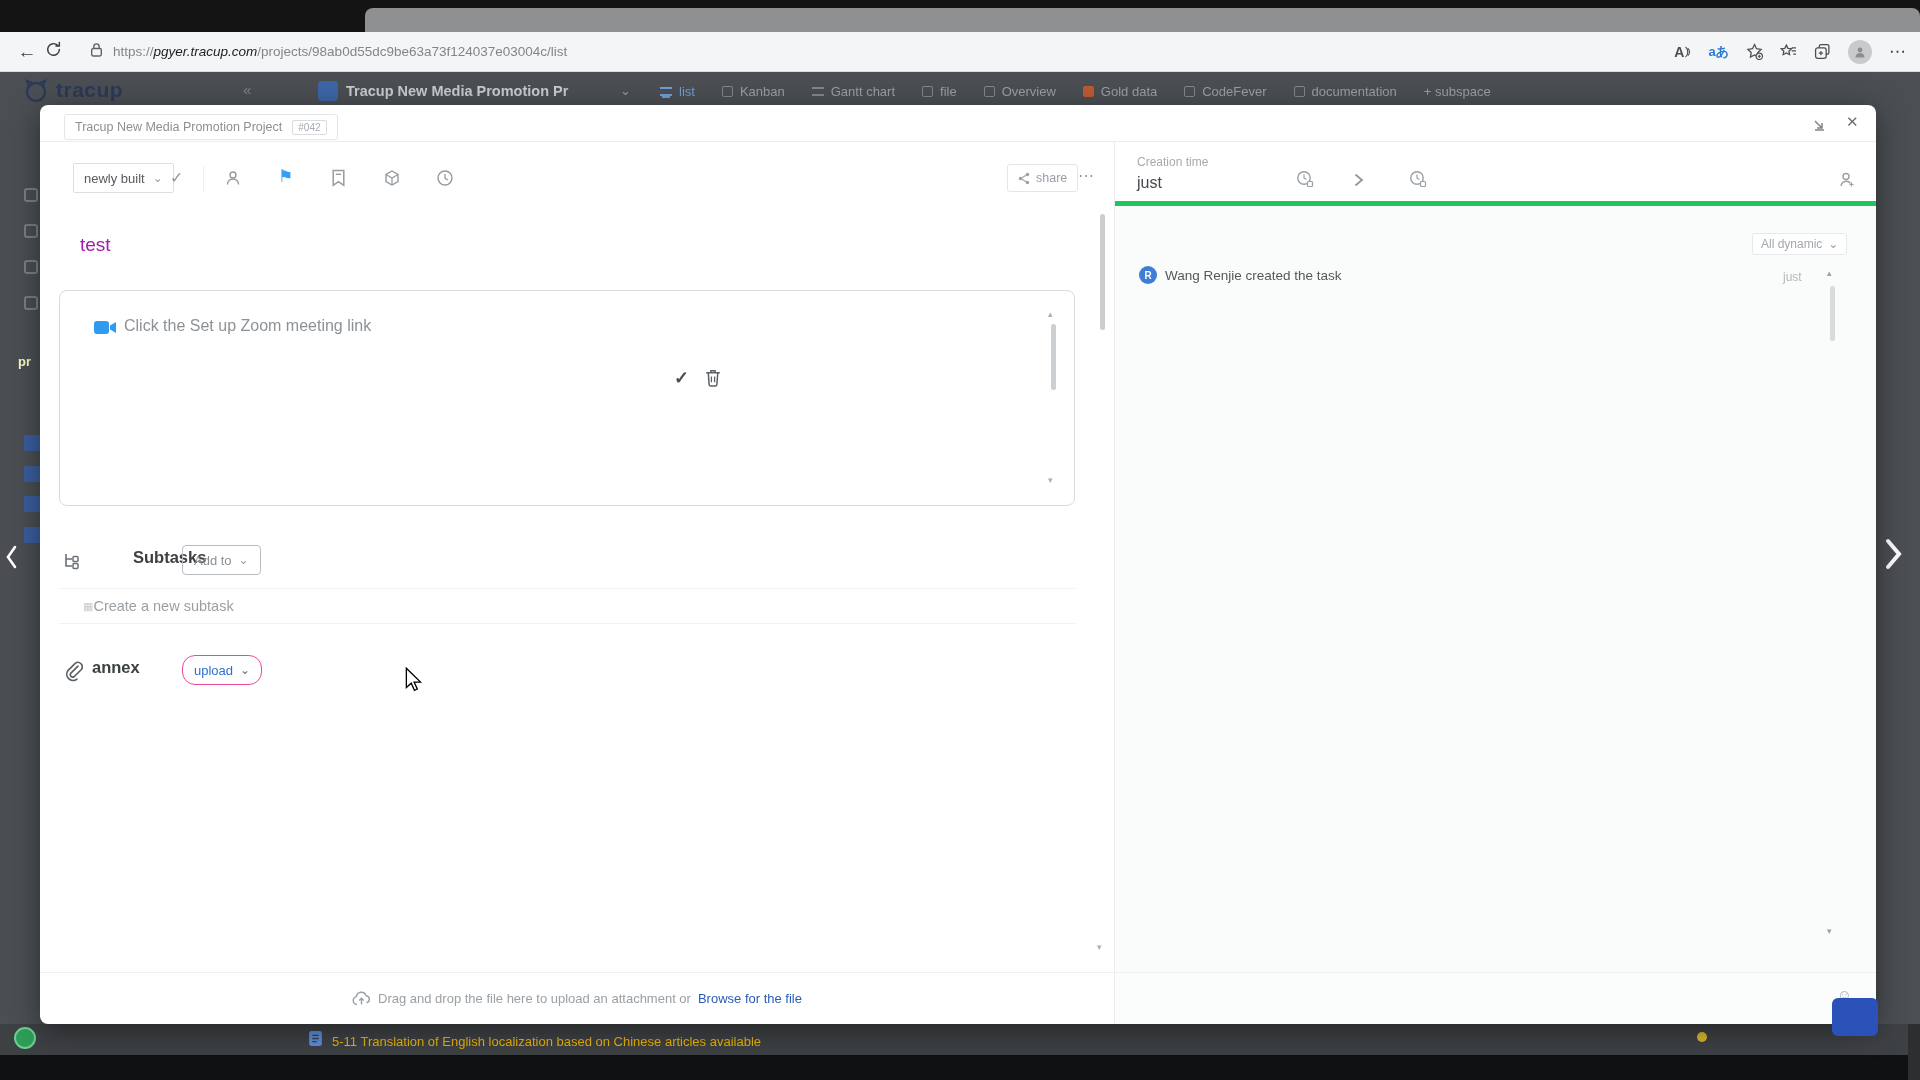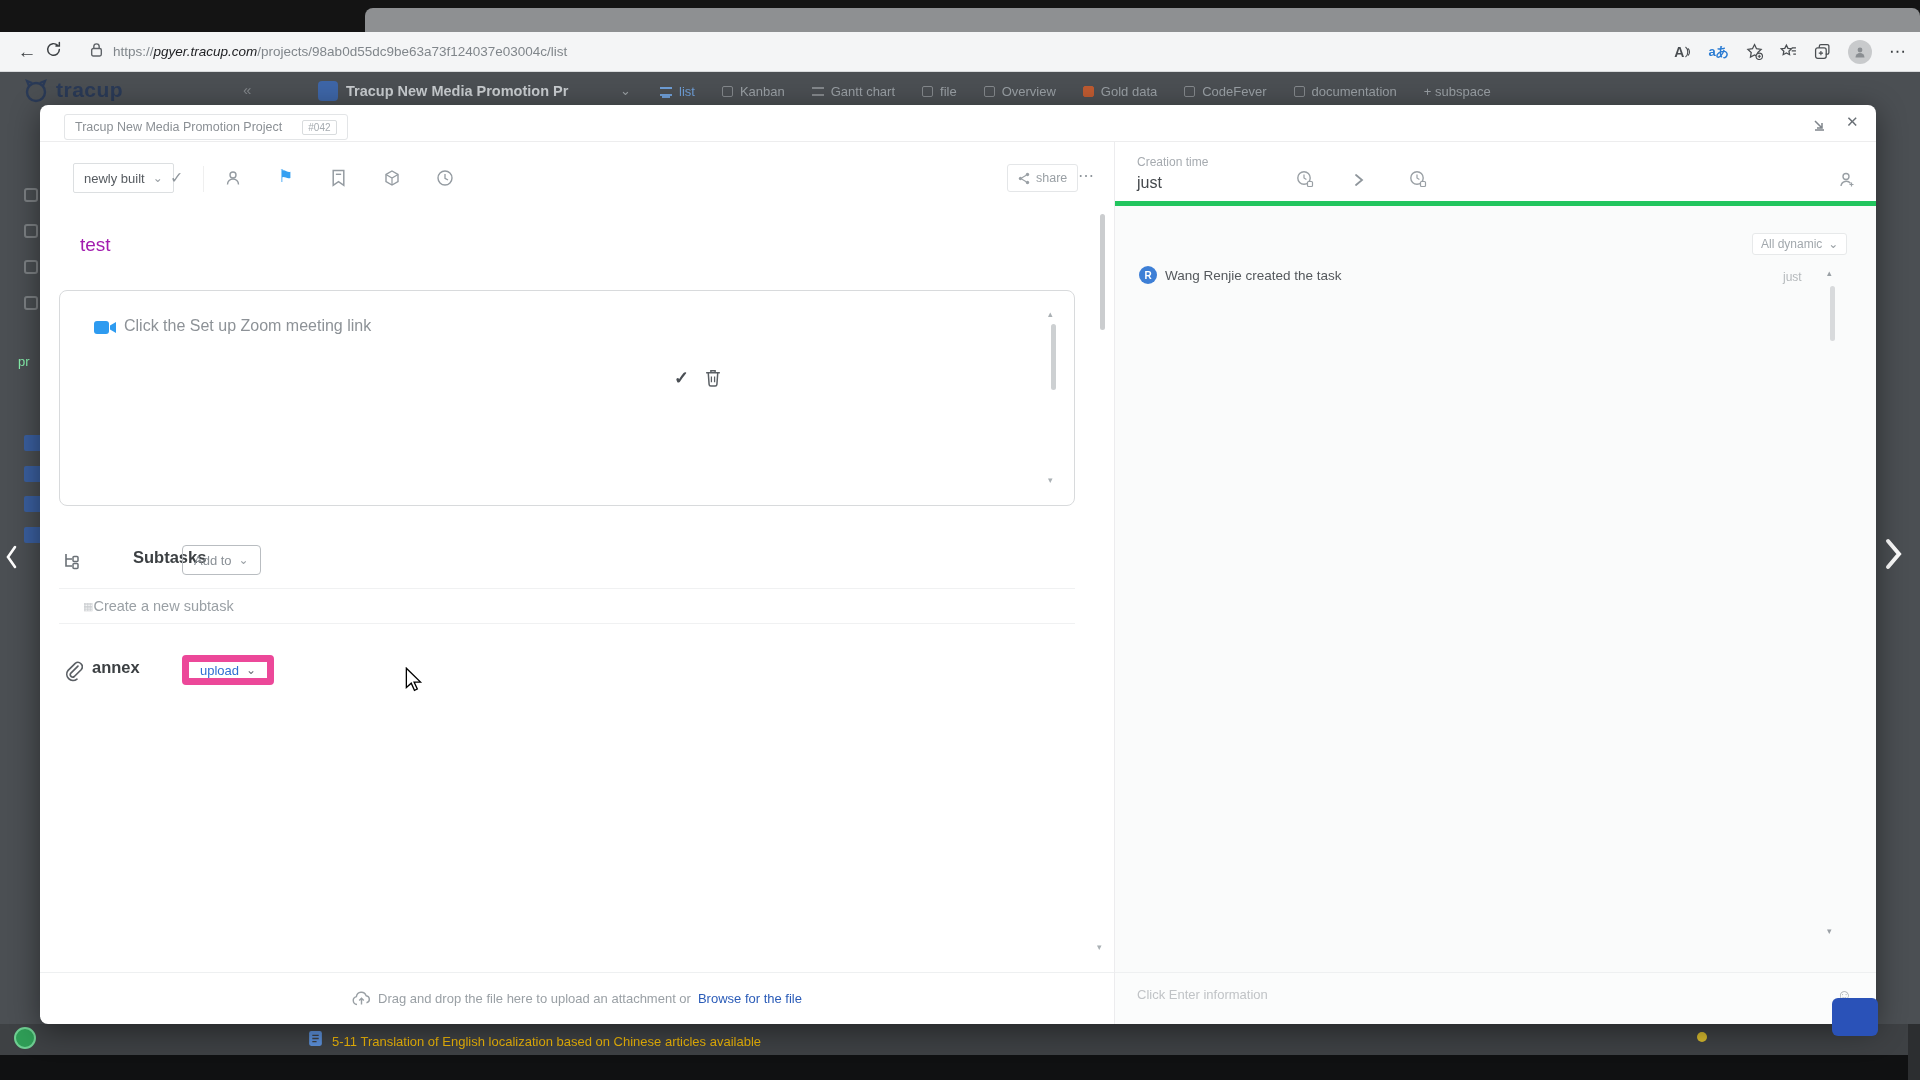--- a/index.html
+++ b/index.html
@@ -28,37 +28,37 @@
   .bg-appsq { position:absolute; left:318px; top:9px; width:20px; height:20px; background:#3e66a8; border-radius:4px; }
   .bg-proj { position:absolute; left:346px; top:11px; font-size:14.5px; font-weight:bold; color:#c9cdd0; }
   .bg-proj-chev { position:absolute; left:620px; top:11px; color:#9aa0a4; font-size:13px; }
   .bg-nav { position:absolute; left:660px; top:0; height:38px; display:flex; align-items:center; gap:27px; }
   .bg-nav .it { display:flex; align-items:center; gap:7px; font-size:13px; color:#9aa0a5; white-space:nowrap; }
   .sqi { width:11px; height:11px; border:1.5px solid #84888c; border-radius:2px; }
   .it.sel { color:#6f9fd8; } .it.sel .lines { border-color:#6f9fd8; box-shadow:0 4px 0 -2px #6f9fd8; }
   .lines { width:12px; height:9px; border-top:2px solid #84888c; border-bottom:2px solid #84888c; }
   .sqi.gold { border-color:#bf5b31; background:#bf5b31; }
   .side-ic { position:absolute; left:24px; width:14px; height:14px; border:2px solid #7d8184; border-radius:3px; }
-  .side-label { position:absolute; left:18px; top:282px; font-size:13px; font-weight:normal; color:#86efac; }
+  .side-label { position:absolute; left:18px; top:282px; font-size:13px; font-weight:bold; color:#fef9c3; }
   .side-blue { position:absolute; left:24px; width:22px; height:16px; background:#3a5f9f; border-radius:2px; }
   .bgbottom { position:absolute; left:0; top:952px; width:1920px; height:31px; background:#3e4144; }
   .bgblack { position:absolute; left:0; top:983px; width:1920px; height:25px; background:#101112; }
   .green-dot { position:absolute; left:14px; top:955px; width:22px; height:22px; border-radius:50%; background:#2f9e57; border:2px solid #6fcf92; }
   .task-row-text { position:absolute; left:332px; top:962px; font-size:13px; color:#eab308; }
   .yellow-dot { position:absolute; left:1697px; top:960px; width:10px; height:10px; border-radius:50%; background:#d7ba2e; }
   .bg-scroll { position:absolute; right:0; top:952px; width:12px; height:56px; background:#2c2e30; }
 
   
   .chevL { position:absolute; left:4px; top:544px; z-index:6; }
   .chevR { position:absolute; left:1884px; top:538px; z-index:6; }
 
   
   .modal { position:absolute; left:40px; top:105px; width:1836px; height:919px; background:#fff;
            border-radius:8px; box-shadow:0 6px 30px rgba(0,0,0,.45); z-index:10; }
-  .crumb { position:absolute; left:24px; top:9px; height:26px; display:flex; align-items:center; gap:20px;
+  .crumb { position:absolute; left:24px; top:9px; height:26px; display:flex; align-items:center; gap:10px;
            padding:0 10px; border:1px solid #e3e5e7; border-radius:3px; font-size:12.5px; color:#8b9095; }
   .crumb .badge { border:1px solid #d9dcde; border-radius:2px; font-size:10px; color:#a5abb0; padding:1px 5px; }
   .m-collapse { position:absolute; left:1772px; top:13px; color:#7f858b; cursor:pointer; }
   .m-close { position:absolute; left:1806px; top:8px; color:#6a7076; font-size:15px; cursor:pointer; }
   .m-hdiv { position:absolute; left:0; top:36px; width:100%; height:1px; background:#ededee; }
 
   .lmain { position:absolute; left:0; top:37px; width:1074px; height:882px; }
   .status-chip { position:absolute; left:33px; top:21px; height:30px; display:flex; align-items:center; gap:8px;
                  padding:0 10px; border:1px solid #dcdfe1; border-radius:2px; font-size:13px; color:#565b60; cursor:pointer; }
   .chev { color:#9aa0a5; font-size:12px; }
@@ -88,21 +88,21 @@
   .addto-chip { position:absolute; left:142px; top:403px; height:30px; display:flex; align-items:center; gap:7px;
                 padding:0 11px; border:1px solid #b9bdc1; border-radius:4px; font-size:13px; color:#8a9096; cursor:pointer; }
   .subrow { position:absolute; left:19px; top:446px; width:1016px; height:36px; border-top:1px solid #f0f1f2;
             border-bottom:1px solid #f0f1f2; display:flex; align-items:center; padding-left:24px; cursor:text; }
   .subrow .grid { color:#c9cccf; font-size:11px; }
   .subrow .ph { font-size:14.5px; color:#9aa0a5; }
 
   .annex-ic { position:absolute; left:23px; top:518px; color:#5a5f64; }
   .annex-h { position:absolute; left:52px; top:516px; font-size:16.5px; font-weight:bold; color:#3c4043; }
   .upload-chip { position:absolute; left:142px; top:513px; height:30px; display:flex; align-items:center; gap:7px;
-                 padding:0 11px; border:7px solid #ec4899; border-radius:4px; font-size:13px; color:#2f6fd2; cursor:pointer; }
+                 padding:0 11px; border:1px solid #ec4899; border-radius:13px; font-size:13px; color:#2f6fd2; cursor:pointer; }
   .l-sb-thumb { position:absolute; left:1060px; top:72px; width:5px; height:116px; background:#cbcdcf; border-radius:3px; }
   .l-sb-dn { position:absolute; left:1057px; top:800px; font-size:9px; color:#aab0b4; }
 
   .l-bottom { position:absolute; left:0; top:830px; width:1074px; height:52px; border-top:1px solid #eef0f1;
               display:flex; align-items:center; justify-content:center; gap:7px; font-size:13px; }
   .hint-txt { color:#9aa0a5; } .hint-link { color:#2b5cb8; cursor:pointer; }
 
   .rpanel { position:absolute; left:1074px; top:37px; width:762px; height:882px; border-left:1px solid #ececee; }
   .rp-head { position:absolute; left:0; top:0; width:100%; height:64px; border-bottom:5px solid #22c55e; background:#fff; }
   .rp-clabel { position:absolute; left:22px; top:13px; font-size:12px; color:#a6abb0; }
@@ -433,21 +433,20 @@
         <div>
           <span class="act-avatar">R</span>
           <span class="act-text">Wang Renjie created the task</span>
           <span class="act-time">just</span>
         </div>
         <span class="r-sb-up">▴</span>
         <span class="r-sb-thumb"></span>
         <span class="r-sb-dn">▾</span>
       </div>
       <div class="rp-comment">
-        <input class="cm-input" value="" placeholder="Click Enter information" style="">
         <span class="cm-smiley">☺</span>
       </div>
     </div>
   </div>
 
   <div class="bluebtn"></div>
 
   <span class="cursor">
     <svg width="19" height="25" viewBox="0 0 14 21">
         <path d="M1 1v16.2l4.1-3.6 2.7 6 2.4-1.1-2.7-5.8h5.4z" fill="#fff" stroke="#000" stroke-width="1.1"></path>

